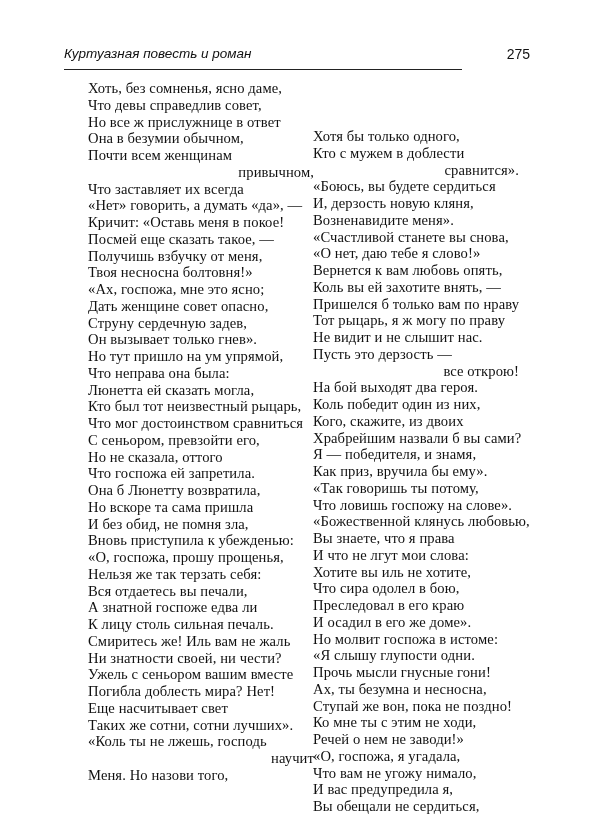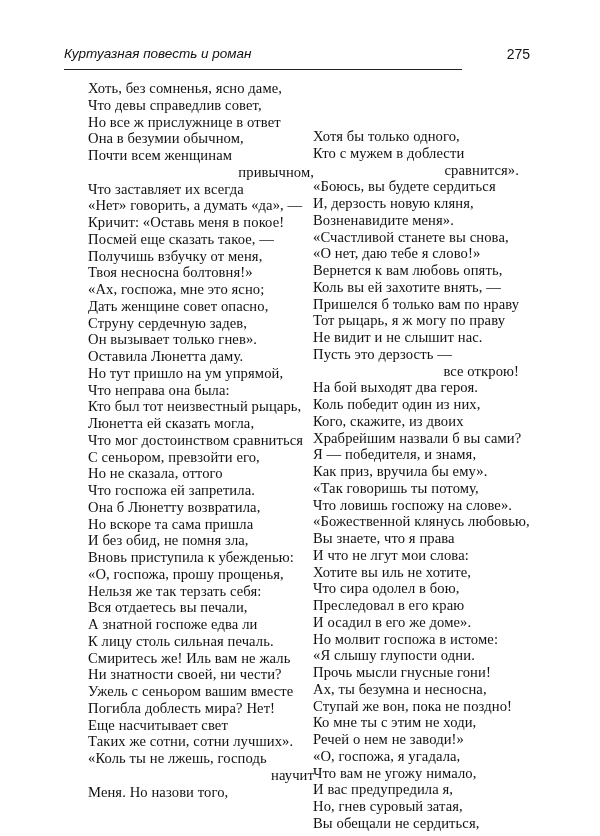--- a/index.html
+++ b/index.html
@@ -37,25 +37,24 @@
     <div class="line">Что заставляет их всегда</div>
     <div class="line">«Нет» говорить, а думать «да», —</div>
     <div class="line">Кричит: «Оставь меня в покое!</div>
     <div class="line">Посмей еще сказать такое, —</div>
     <div class="line">Получишь взбучку от меня,</div>
     <div class="line">Твоя несносна болтовня!»</div>
     <div class="line">«Ах, госпожа, мне это ясно;</div>
     <div class="line">Дать женщине совет опасно,</div>
     <div class="line">Струну сердечную задев,</div>
     <div class="line">Он вызывает только гнев».</div>
-    <div class="line">Оставила Люнетта даму.</div>
     <div class="line">Но тут пришло на ум упрямой,</div>
     <div class="line">Что неправа она была:</div>
+    <div class="line">Люнетта ей сказать могла,</div>
     <div class="line">Кто был тот неизвестный рыцарь,</div>
-    <div class="line">Люнетта ей сказать могла,</div>
     <div class="line">Что мог достоинством сравниться</div>
     <div class="line">С сеньором, превзойти его,</div>
     <div class="line">Но не сказала, оттого</div>
     <div class="line">Что госпожа ей запретила.</div>
     <div class="line">Она б Люнетту возвратила,</div>
     <div class="line">Но вскоре та сама пришла</div>
     <div class="line">И без обид, не помня зла,</div>
     <div class="line">Вновь приступила к убежденью:</div>
     <div class="line">«О, госпожа, прошу прощенья,</div>
     <div class="line">Нельзя же так терзать себя:</div>
@@ -106,15 +105,14 @@
     <div class="line">Но молвит госпожа в истоме:</div>
     <div class="line">«Я слышу глупости одни.</div>
     <div class="line">Прочь мысли гнусные гони!</div>
     <div class="line">Ах, ты безумна и несносна,</div>
     <div class="line">Ступай же вон, пока не поздно!</div>
     <div class="line">Ко мне ты с этим не ходи,</div>
     <div class="line">Речей о нем не заводи!»</div>
     <div class="line">«О, госпожа, я угадала,</div>
     <div class="line">Что вам не угожу нимало,</div>
     <div class="line">И вас предупредила я,</div>
-    <div class="line">Но, гнев суровый затая,</div>
     <div class="line">Вы обещали не сердиться,</div>
   </div>
 
 </body></html>

